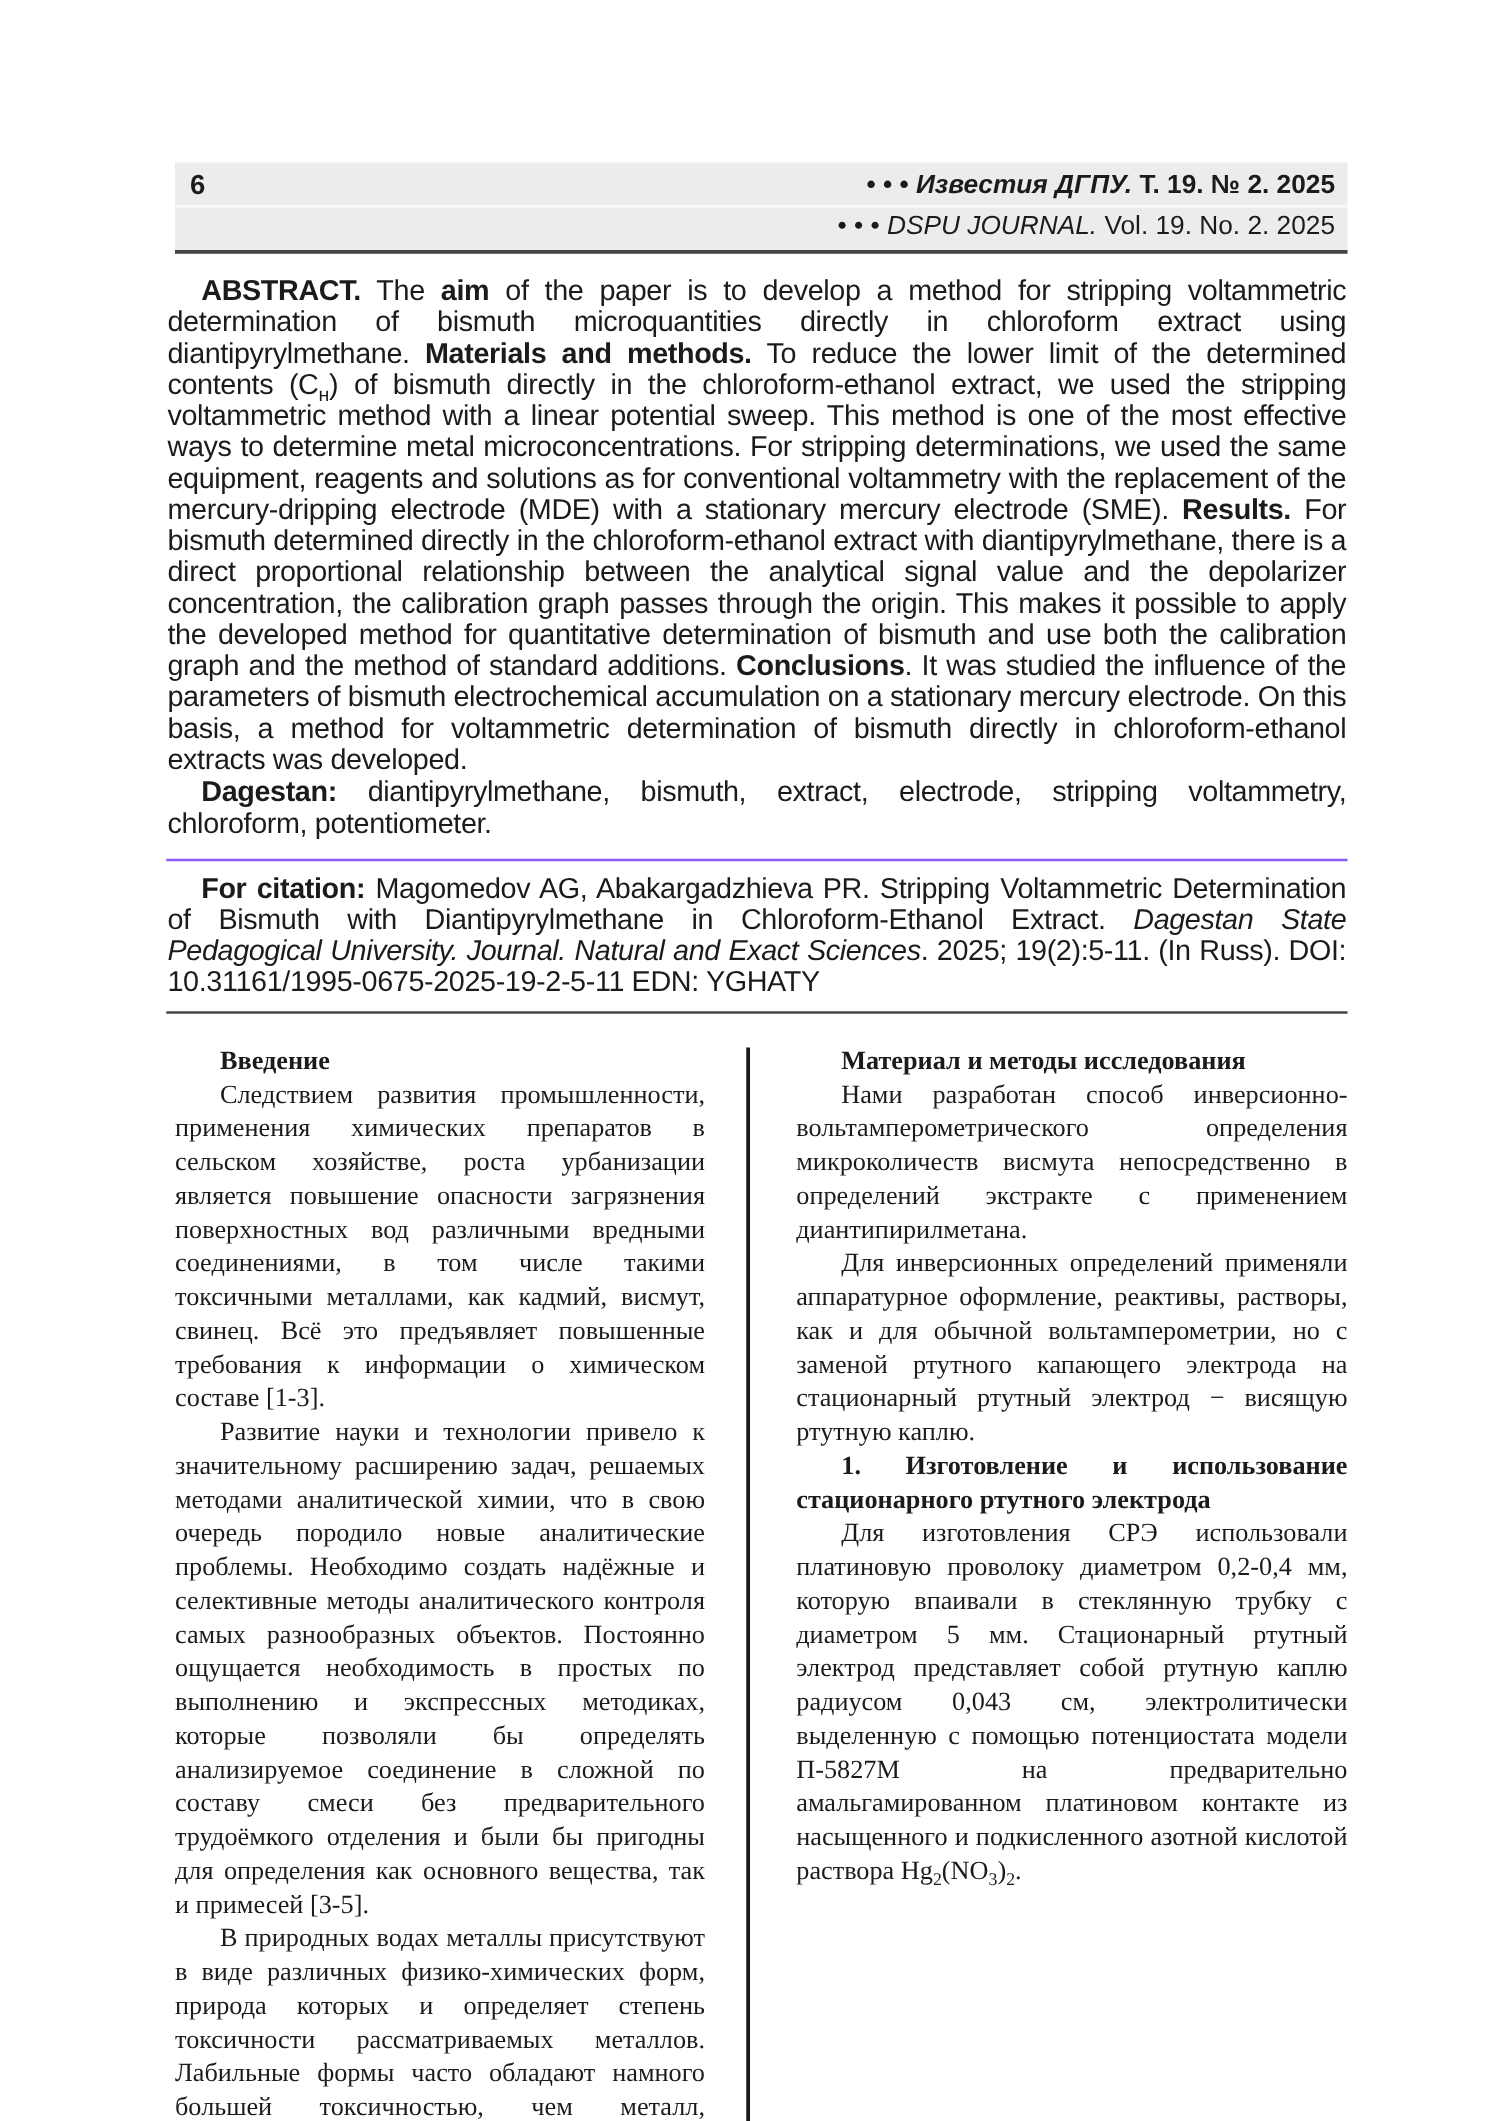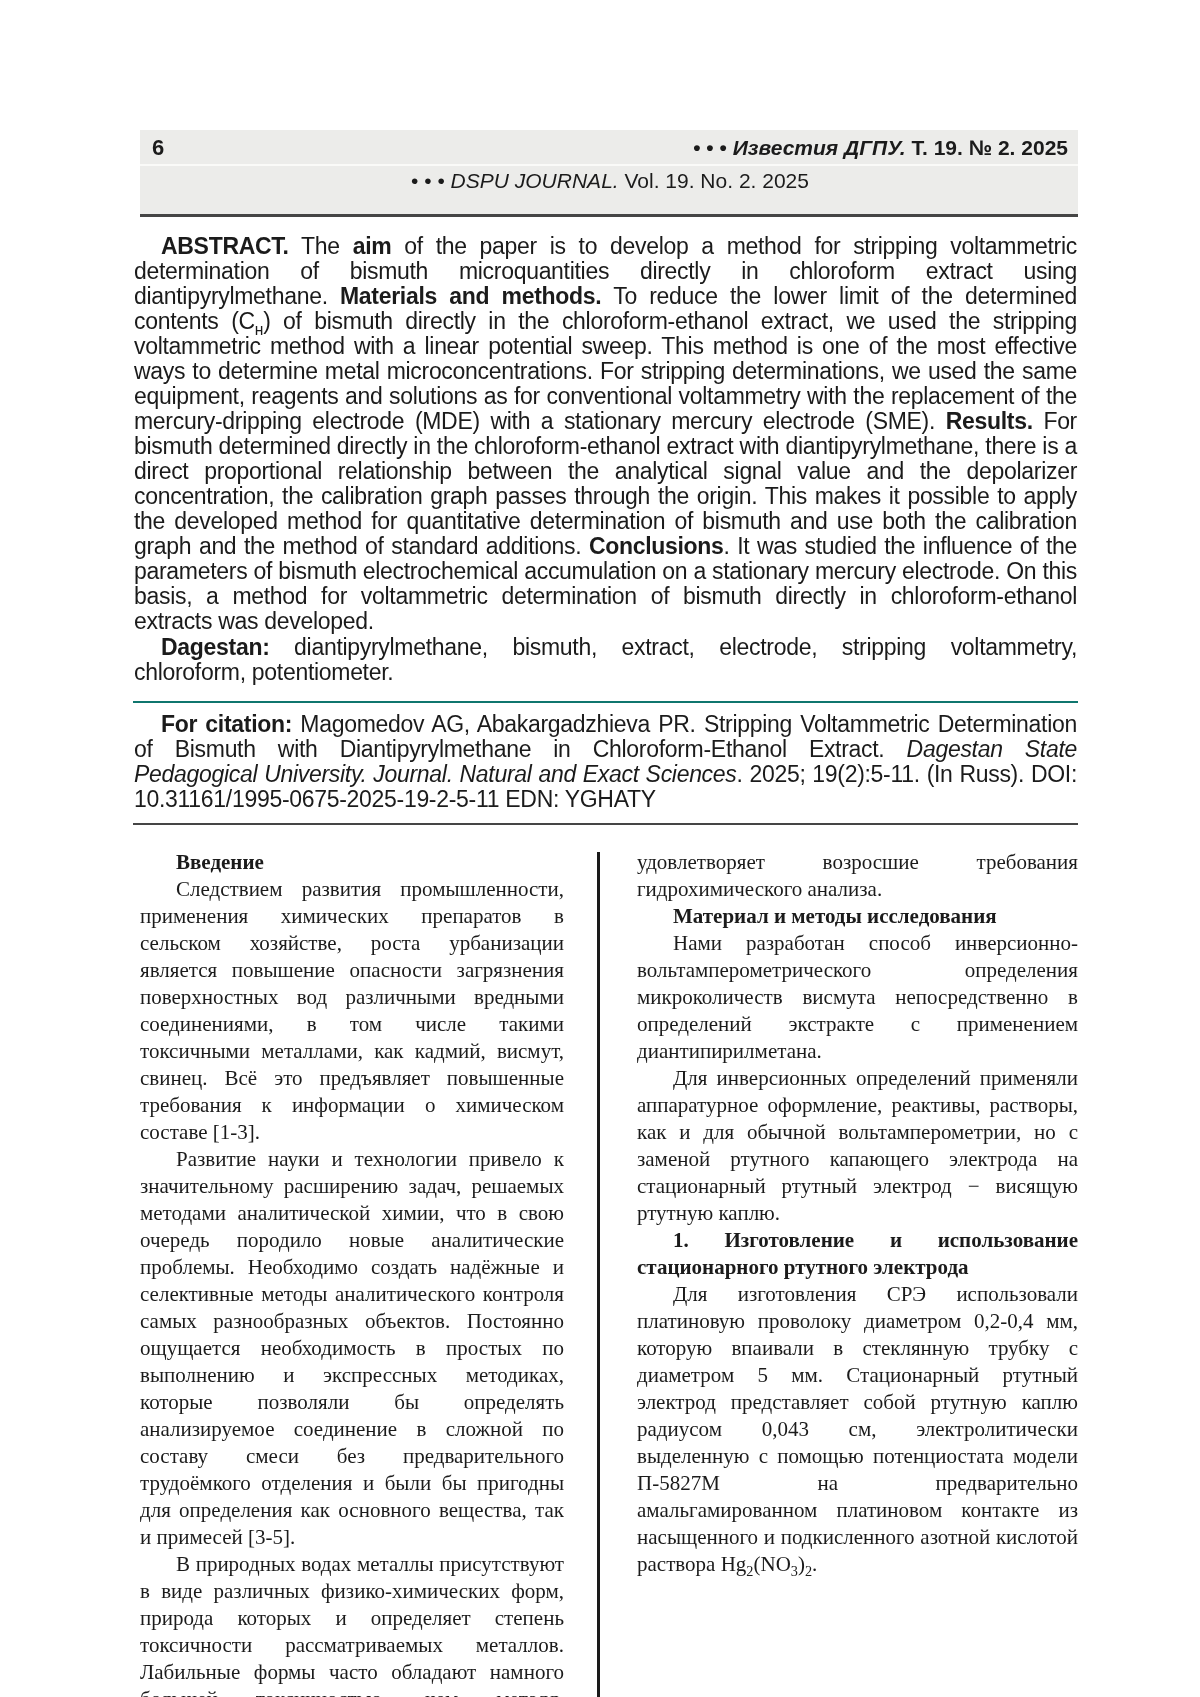--- a/index.html
+++ b/index.html
@@ -20,39 +20,39 @@
     border-bottom:3px solid #454545;
     font-size:21px;
     line-height:1.25;
   }
   .band-row1{
     display:flex;justify-content:space-between;align-items:flex-end;
     padding:4px 10px 2px 12px;
     border-bottom:2px solid #fafaf8;
   }
   .band-row2{
-    text-align:center;
-    padding:2px 10px 20px 12px;
+    text-align:right;
+    padding:2px 10px 6px 12px;
   }
   .page-num{font-weight:bold;font-size:22px;}
 
   
   .sans-par{
     margin:1px;
     font-size:23px;
     line-height:25px;
     letter-spacing:-0.3px;
     text-align:justify;
     text-indent:27px;
   }
   .abstract{margin-top:17px;}
   .keywords{margin-top:0;}
   .citation{
     margin-top:16px;
-    border-top:2px solid #0f766e;
+    border-top:2px solid #8b5cf6;
     border-bottom:2px solid #454545;
     padding:8px 0 10px 0;
   }
 
   
   .columns{
     display:flex;
     margin-top:24px;
     font-family:"Liberation Serif", serif;
     font-size:21px;
@@ -101,21 +101,20 @@
       <div class="col-left">
         <p class="col-heading">Введение</p>
         <p class="ser-par">Следствием развития промышленности, применения химических препаратов в сельском хозяйстве, роста урбанизации является повышение опасности загрязнения поверхностных вод различными вредными соединениями, в том числе такими токсичными металлами, как кадмий, висмут, свинец. Всё это предъявляет повышенные требования к информации о химическом составе [1-3].</p>
         <p class="ser-par">Развитие науки и технологии привело к значительному расширению задач, решаемых методами аналитической химии, что в свою очередь породило новые аналитические проблемы. Необходимо создать надёжные и селективные методы аналитического контроля самых разнообразных объектов. Постоянно ощущается необходимость в простых по выполнению и экспрессных методиках, которые позволяли бы определять анализируемое соединение в сложной по составу смеси без предварительного трудоёмкого отделения и были бы пригодны для определения как основного вещества, так и примесей [3-5].</p>
         <p class="ser-par">В природных водах металлы присутствуют в виде различных физико-химических форм, природа которых и определяет степень токсичности рассматриваемых металлов. Лабильные формы часто обладают намного большей токсичностью, чем металл, связанный в устойчивые соединения. Поэтому определение только валового содержания металлов не</p>
       </div>
 
       <div class="divider"></div>
 
       <div class="col-right">
-        <p class="ser-par noindent">удовлетворяет возросшие требования гидрохимического анализа.</p>
         <p class="col-heading">Материал и методы исследования</p>
         <p class="ser-par">Нами разработан способ инверсионно-вольтамперометрического определения микроколичеств висмута непосредственно в определений экстракте с применением диантипирилметана.</p>
         <p class="ser-par">Для инверсионных определений применяли аппаратурное оформление, реактивы, растворы, как и для обычной вольтамперометрии, но с заменой ртутного капающего электрода на стационарный ртутный электрод − висящую ртутную каплю.</p>
         <p class="ser-par subsection">1. Изготовление и использование стационарного ртутного электрода</p>
         <p class="ser-par"><span>Для изготовления СРЭ использовали платиновую проволоку диаметром 0,2-0,4 мм, которую впаивали в стеклянную трубку с диаметром 5 мм. Стационарный ртутный электрод представляет собой ртутную каплю радиусом 0,043 см, электролитически выделенную с помощью потенциостата модели П-5827М на предварительно амальгамированном платиновом контакте из насыщенного и подкисленного азотной кислотой раствора Hg</span><span class="sub">2</span><span>(NO</span><span class="sub">3</span><span>)</span><span class="sub">2</span><span>.</span></p>
       </div>
 
     </div>
   </div>
 </div>

